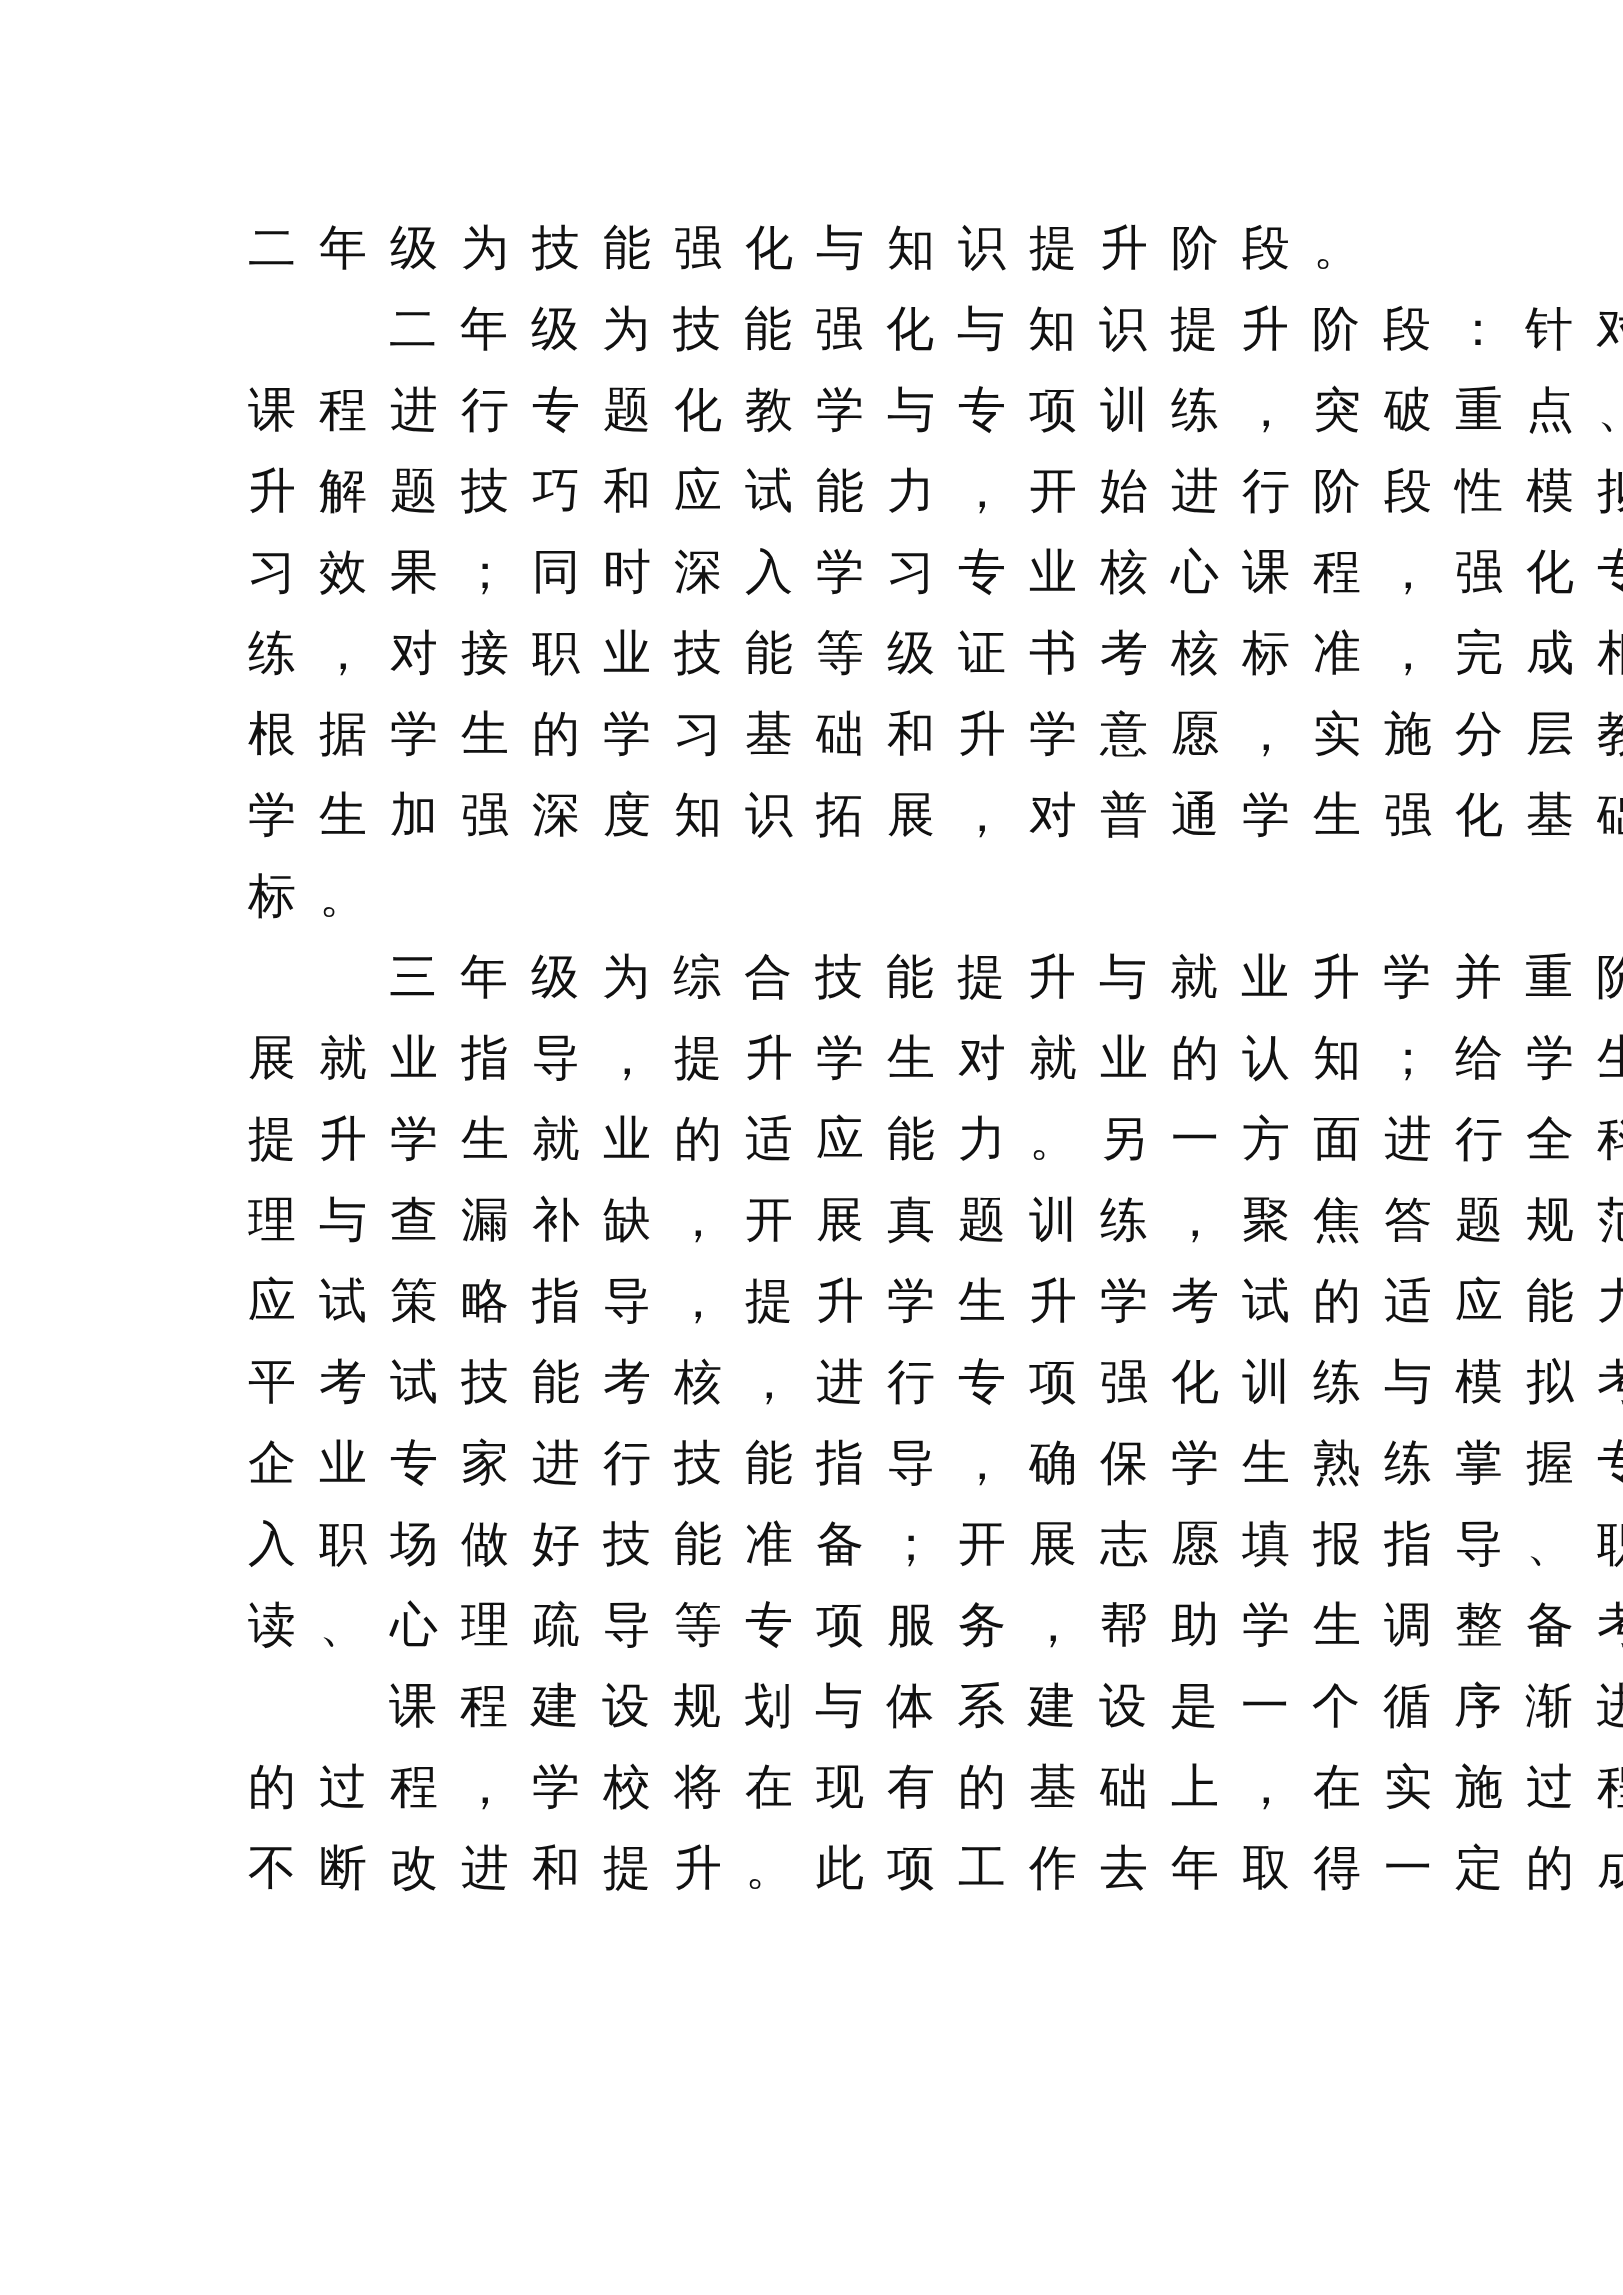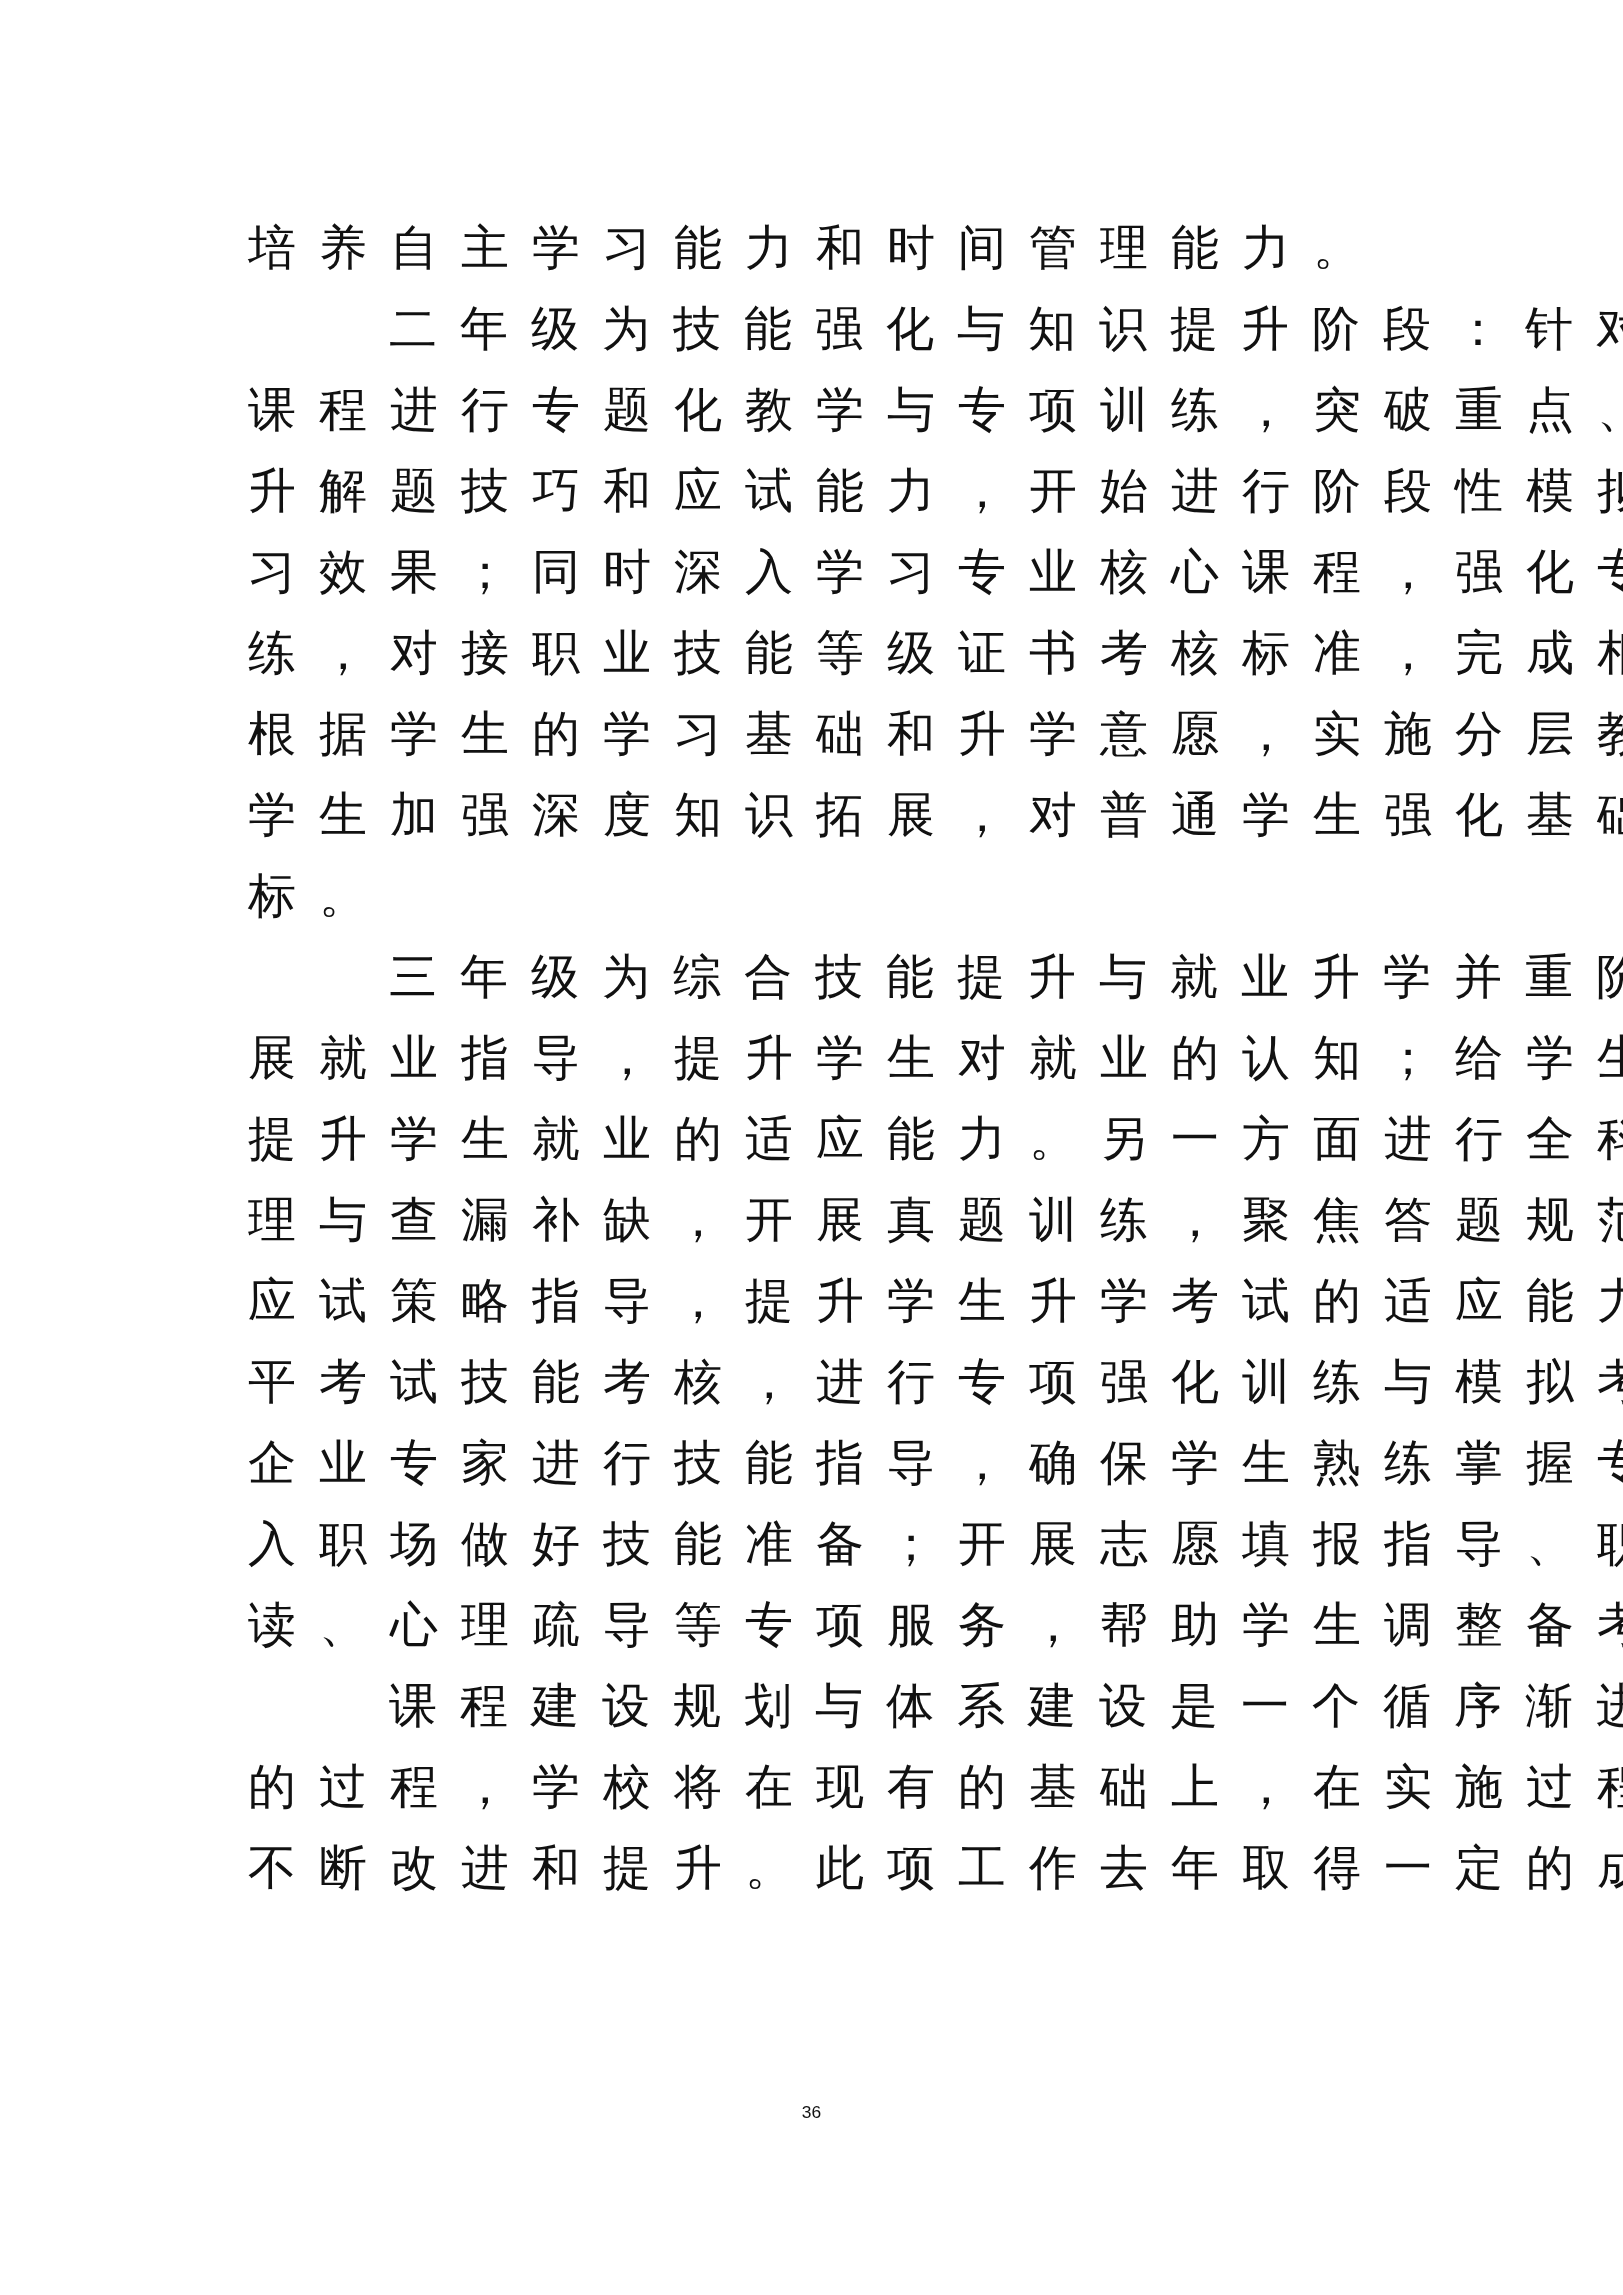--- a/index.html
+++ b/index.html
@@ -51,21 +51,21 @@
       color: #111111;
     }
   </style>
 </head>
 <body>
 
 <div class="page">
   <div class="text-block">
 
     <div>
-      <span class="line">培养自主学习能力和时间管理能力。</span>
+      <span class="line">二年级为技能强化与知识提升阶段。</span>
     </div>
 
     <div>
       <span class="line indent">二年级为技能强化与知识提升阶段：针对中职文化基础</span>
       <span class="line">课程进行专题化教学与专项训练，突破重点、难点知识，提</span>
       <span class="line">升解题技巧和应试能力，开始进行阶段性模拟测试，检验学</span>
       <span class="line">习效果；同时深入学习专业核心课程，强化专业技能实操训</span>
       <span class="line">练，对接职业技能等级证书考核标准，完成相关证书的备考；</span>
       <span class="line">根据学生的学习基础和升学意愿，实施分层教学，有能力的</span>
       <span class="line">学生加强深度知识拓展，对普通学生强化基础巩固与技能达</span>
@@ -85,15 +85,14 @@
     </div>
 
     <div>
       <span class="line indent">课程建设规划与体系建设是一个循序渐进和不断探索</span>
       <span class="line">的过程，学校将在现有的基础上，在实施过程中因材施教，</span>
       <span class="line">不断改进和提升。此项工作去年取得一定的成绩，一方面为</span>
     </div>
 
   </div>
 
-  <div class="page-number">36</div>
 </div>
 
 
 </body></html>

